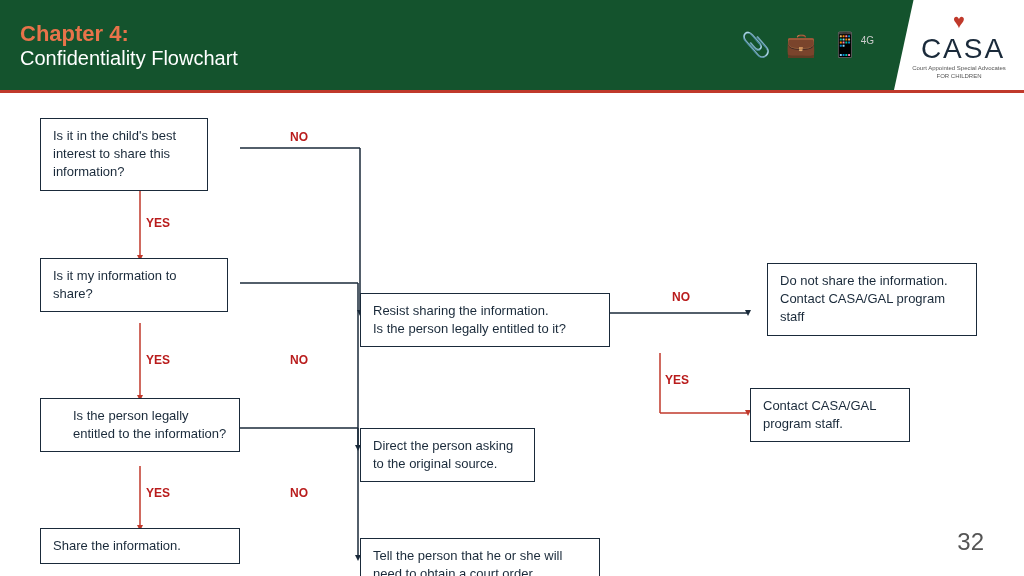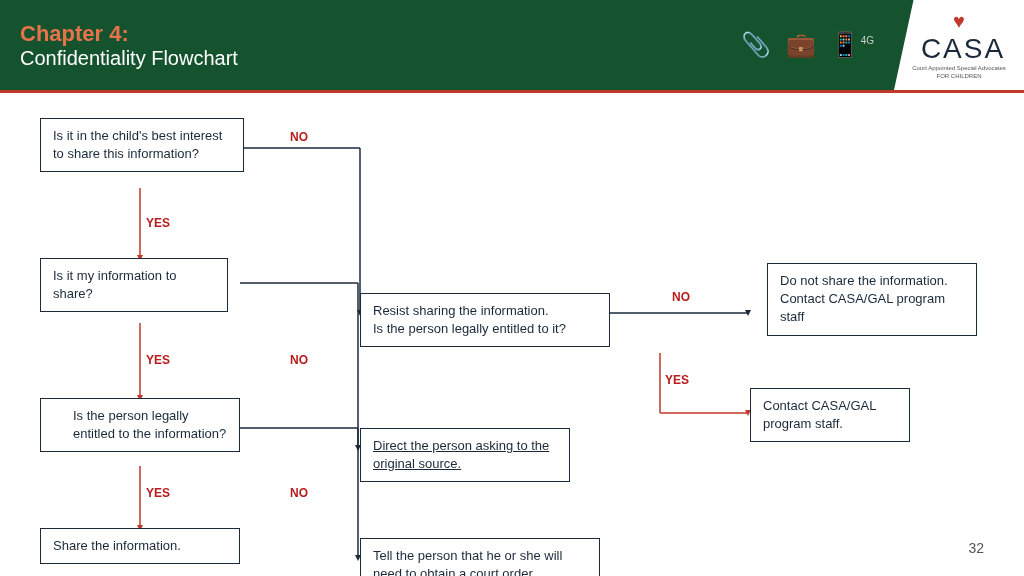--- a/index.html
+++ b/index.html
@@ -104,40 +104,40 @@
       position: absolute;
       border: 1.5px solid #1a2a3a;
       background: #fff;
       padding: 8px 12px;
       font-size: 13px;
       line-height: 1.4;
       color: #1a2a3a;
     }
 
     
-    .box-q1 { left: 20px; top: 10px; width: 204px; }
+    .box-q1 { left: 20px; top: 10px; width: 168px; }
     .box-q2 { left: 20px; top: 150px; width: 188px; }
     .box-q3 { left: 20px; top: 290px; width: 200px; padding-left: 32px; }
     .box-q4 { left: 20px; top: 420px; width: 200px; }
 
     
     .box-m1 { left: 340px; top: 185px; width: 250px; }
-    .box-m2 { left: 340px; top: 320px; width: 210px; text-decoration: underline; }
+    .box-m2 { left: 340px; top: 320px; width: 175px; }
     .box-m3 { left: 340px; top: 430px; width: 240px; }
 
     
     .box-r1 { left: 730px; top: 155px; width: 210px; margin-left: 17px; }
     .box-r2 { left: 730px; top: 280px; width: 160px; }
 
     
     .page-number {
       position: absolute;
       bottom: 5px;
       right: 20px;
-      font-size: 14px;
+      font-size: 24px;
       color: #555;
     }
 
     
     .arrows-svg {
       position: absolute;
       top: 0;
       left: 0;
       width: 100%;
       height: 100%;

